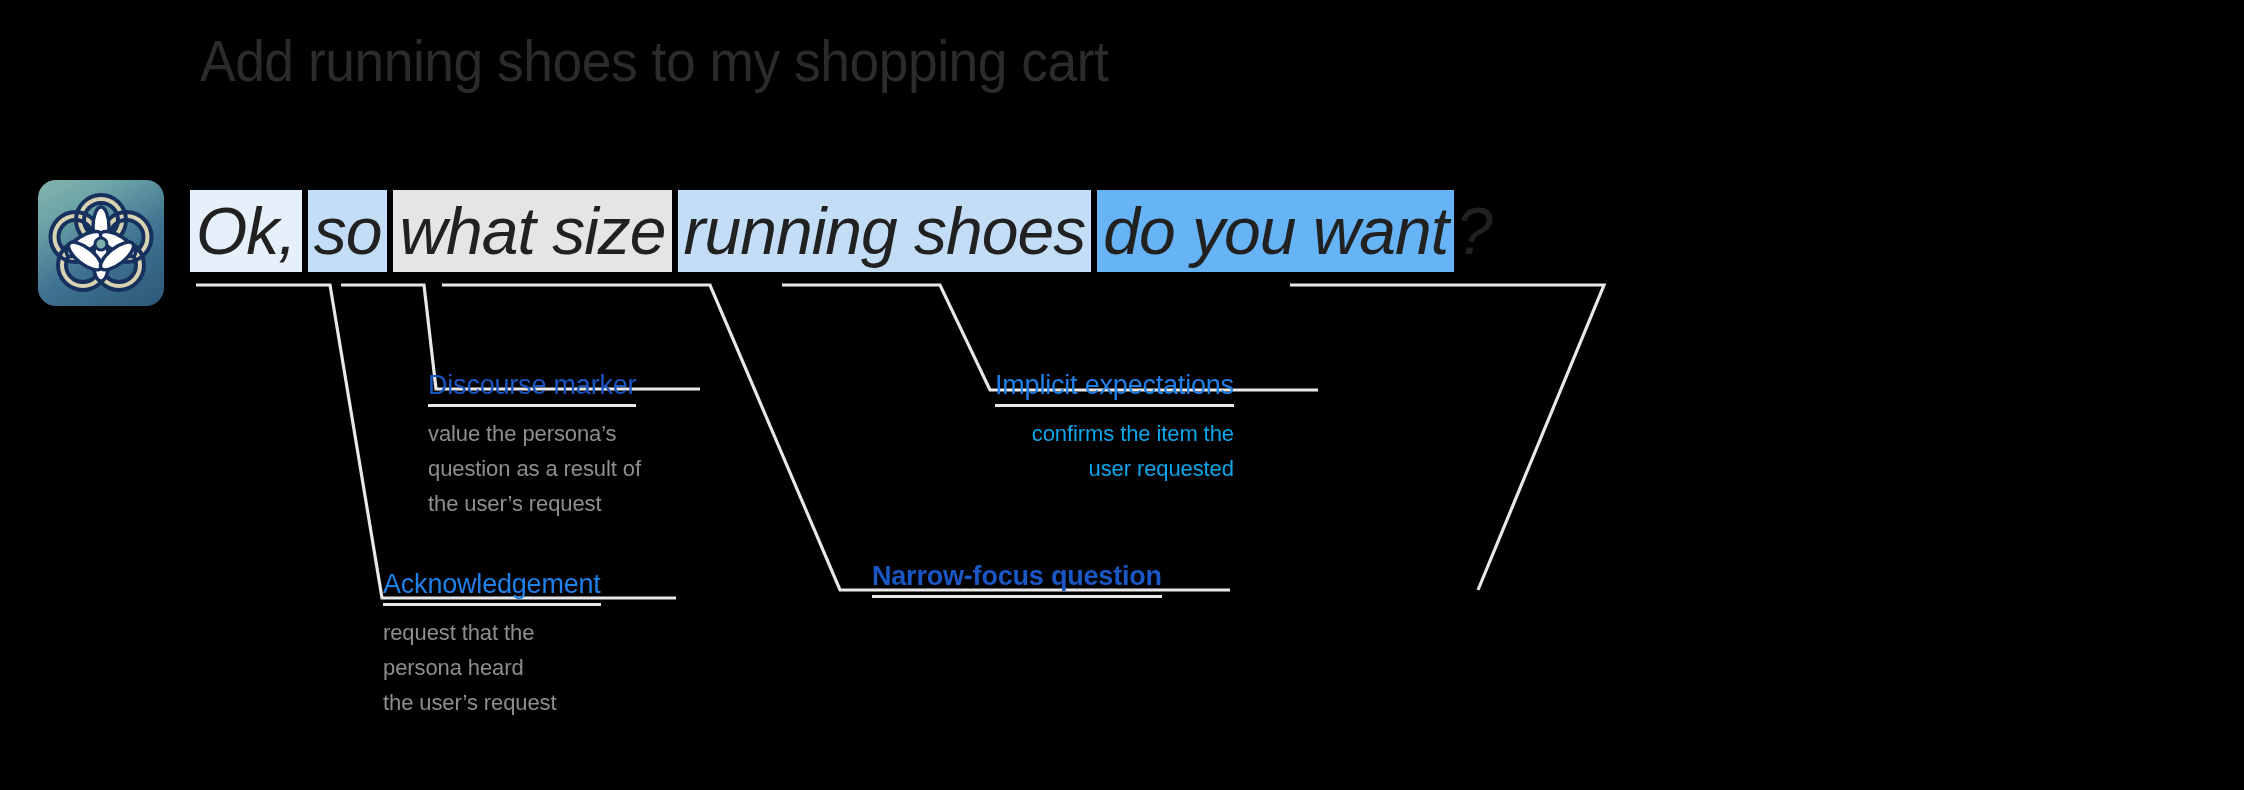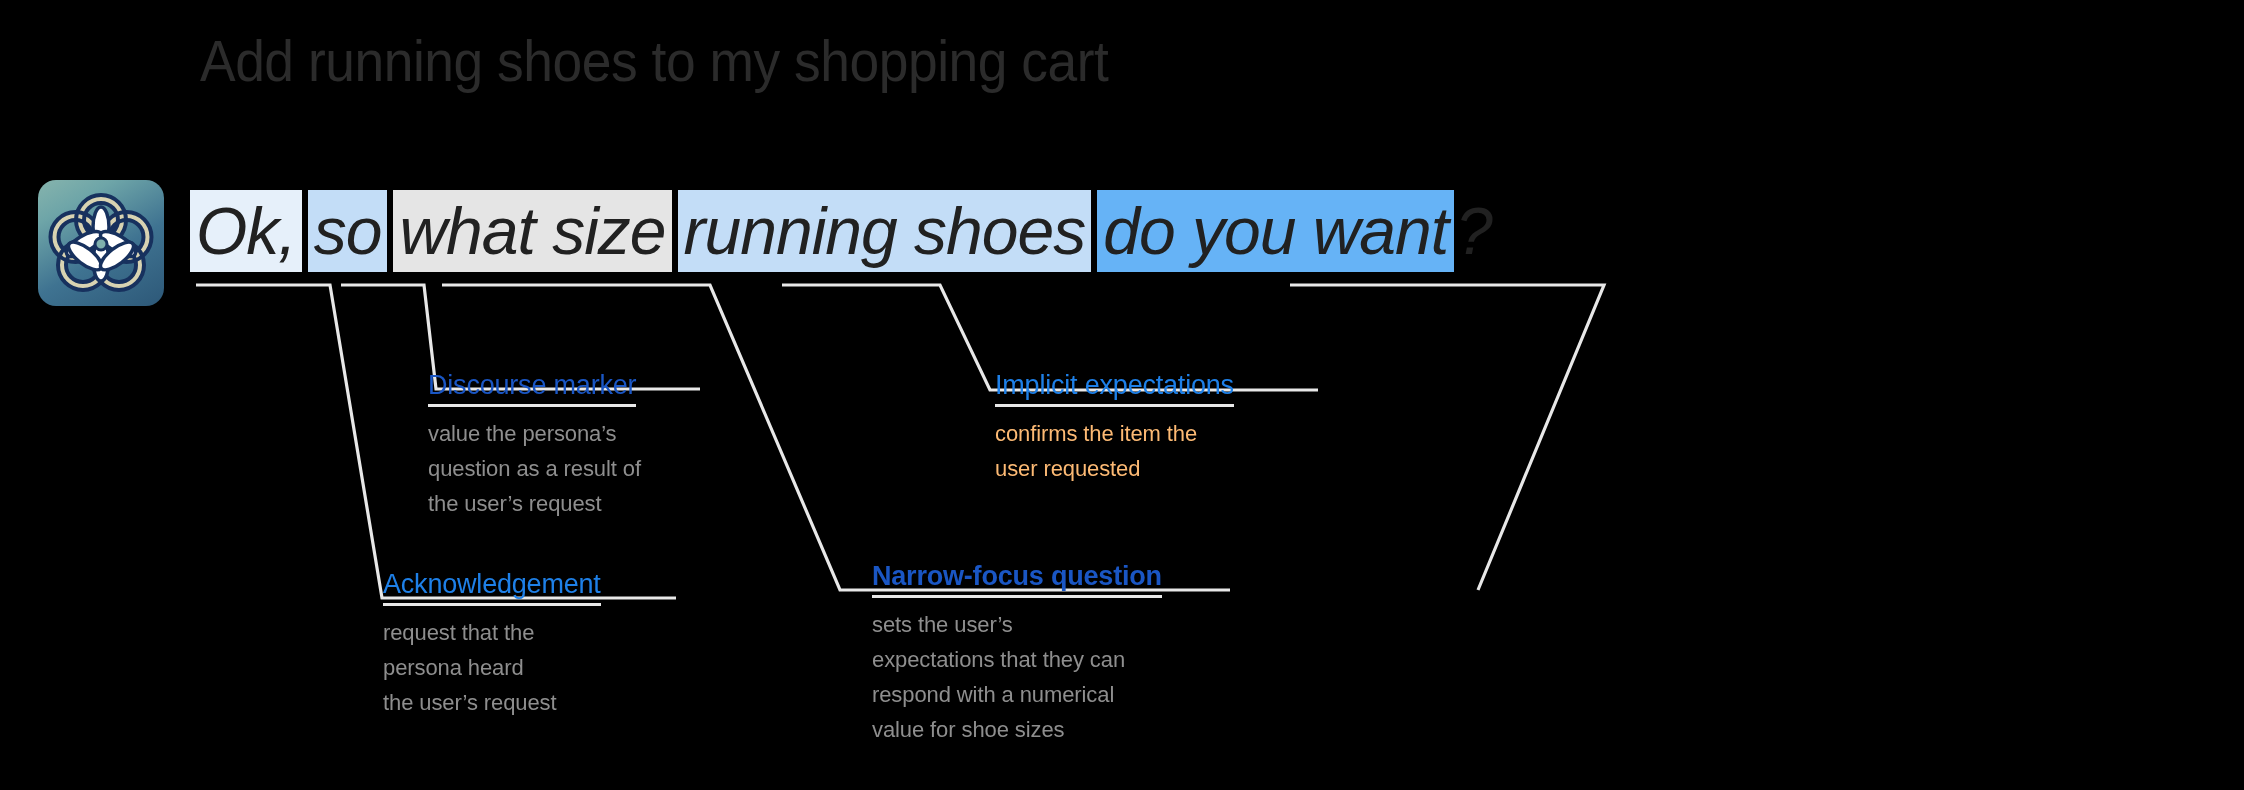--- a/index.html
+++ b/index.html
@@ -208,38 +208,32 @@
     <div class="heading" style="color: rgb(26, 86, 196); border-bottom: 3px solid rgb(232, 232, 232);">Discourse marker</div>
     <div class="body" style="color: rgb(142, 142, 142);">
       <div>value the persona’s</div>
       <div>question as a result of</div>
       <div>the user’s request</div>
     </div>
   </div>
 
   <div class="callout" style="left:995px; top:368px;">
     <div class="heading" style="color: rgb(30, 128, 232); border-bottom: 3px solid rgb(232, 232, 232);">Implicit expectations</div>
-    <div class="body" style="color: #fdba74;">
+    <div class="body" style="color: #0ea5e9; text-align: right;">
       <div>confirms the item the</div>
       <div>user requested</div>
     </div>
   </div>
 
   <div class="callout" style="left:383px; top:567px;">
     <div class="heading" style="color: rgb(30, 128, 232); border-bottom: 3px solid rgb(232, 232, 232);">Acknowledgement</div>
     <div class="body" style="color: rgb(142, 142, 142);">
       <div>request that the</div>
       <div>persona heard</div>
       <div>the user’s request</div>
     </div>
   </div>
 
   <div class="callout" style="left:872px; top:559px;">
     <div class="heading" style="color: rgb(26, 86, 196); border-bottom: 3px solid rgb(232, 232, 232); font-weight: bold;">Narrow-focus question</div>
-    <div class="body" style="color: rgb(142, 142, 142);">
-      <div>sets the user’s</div>
-      <div>expectations that they can</div>
-      <div>respond with a numerical</div>
-      <div>value for shoe sizes</div>
-    </div>
   </div>
 
 </div>
 
 </body></html>

